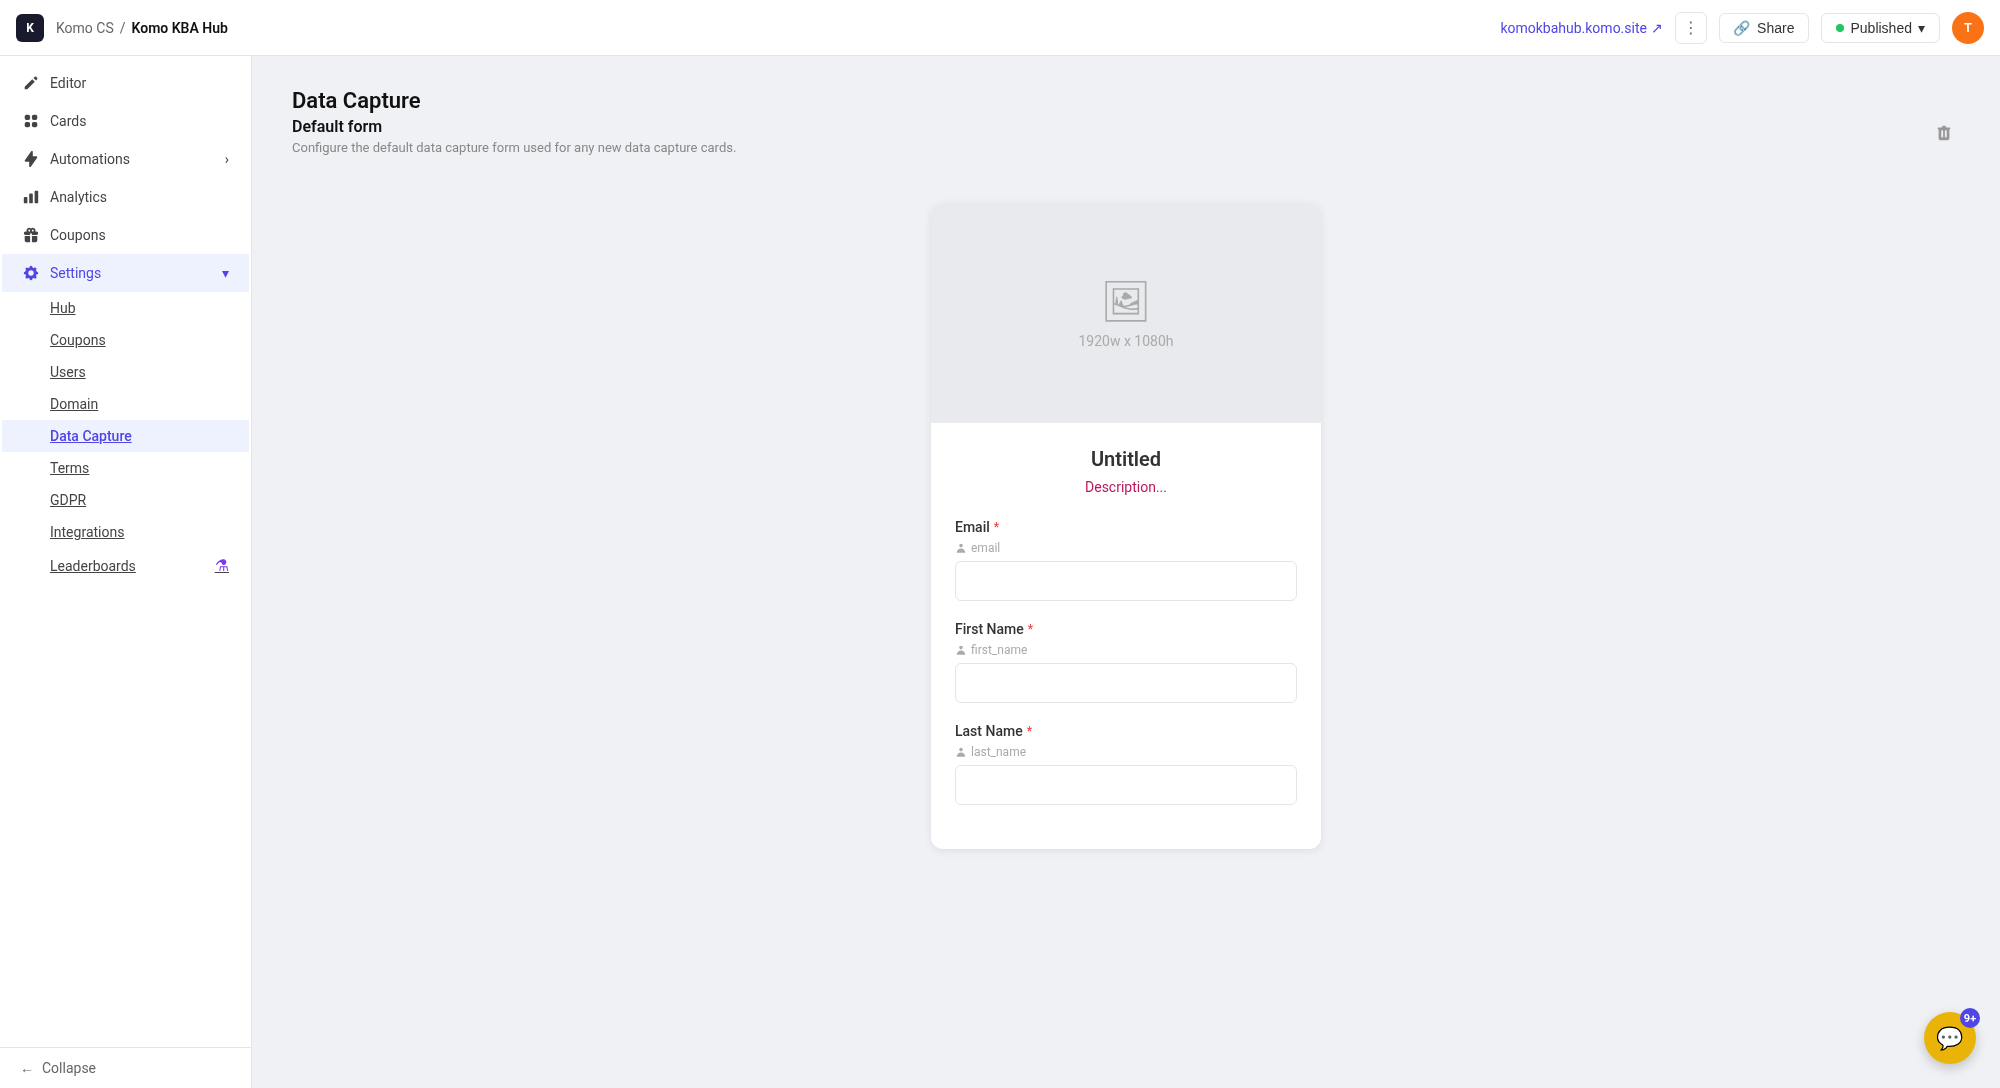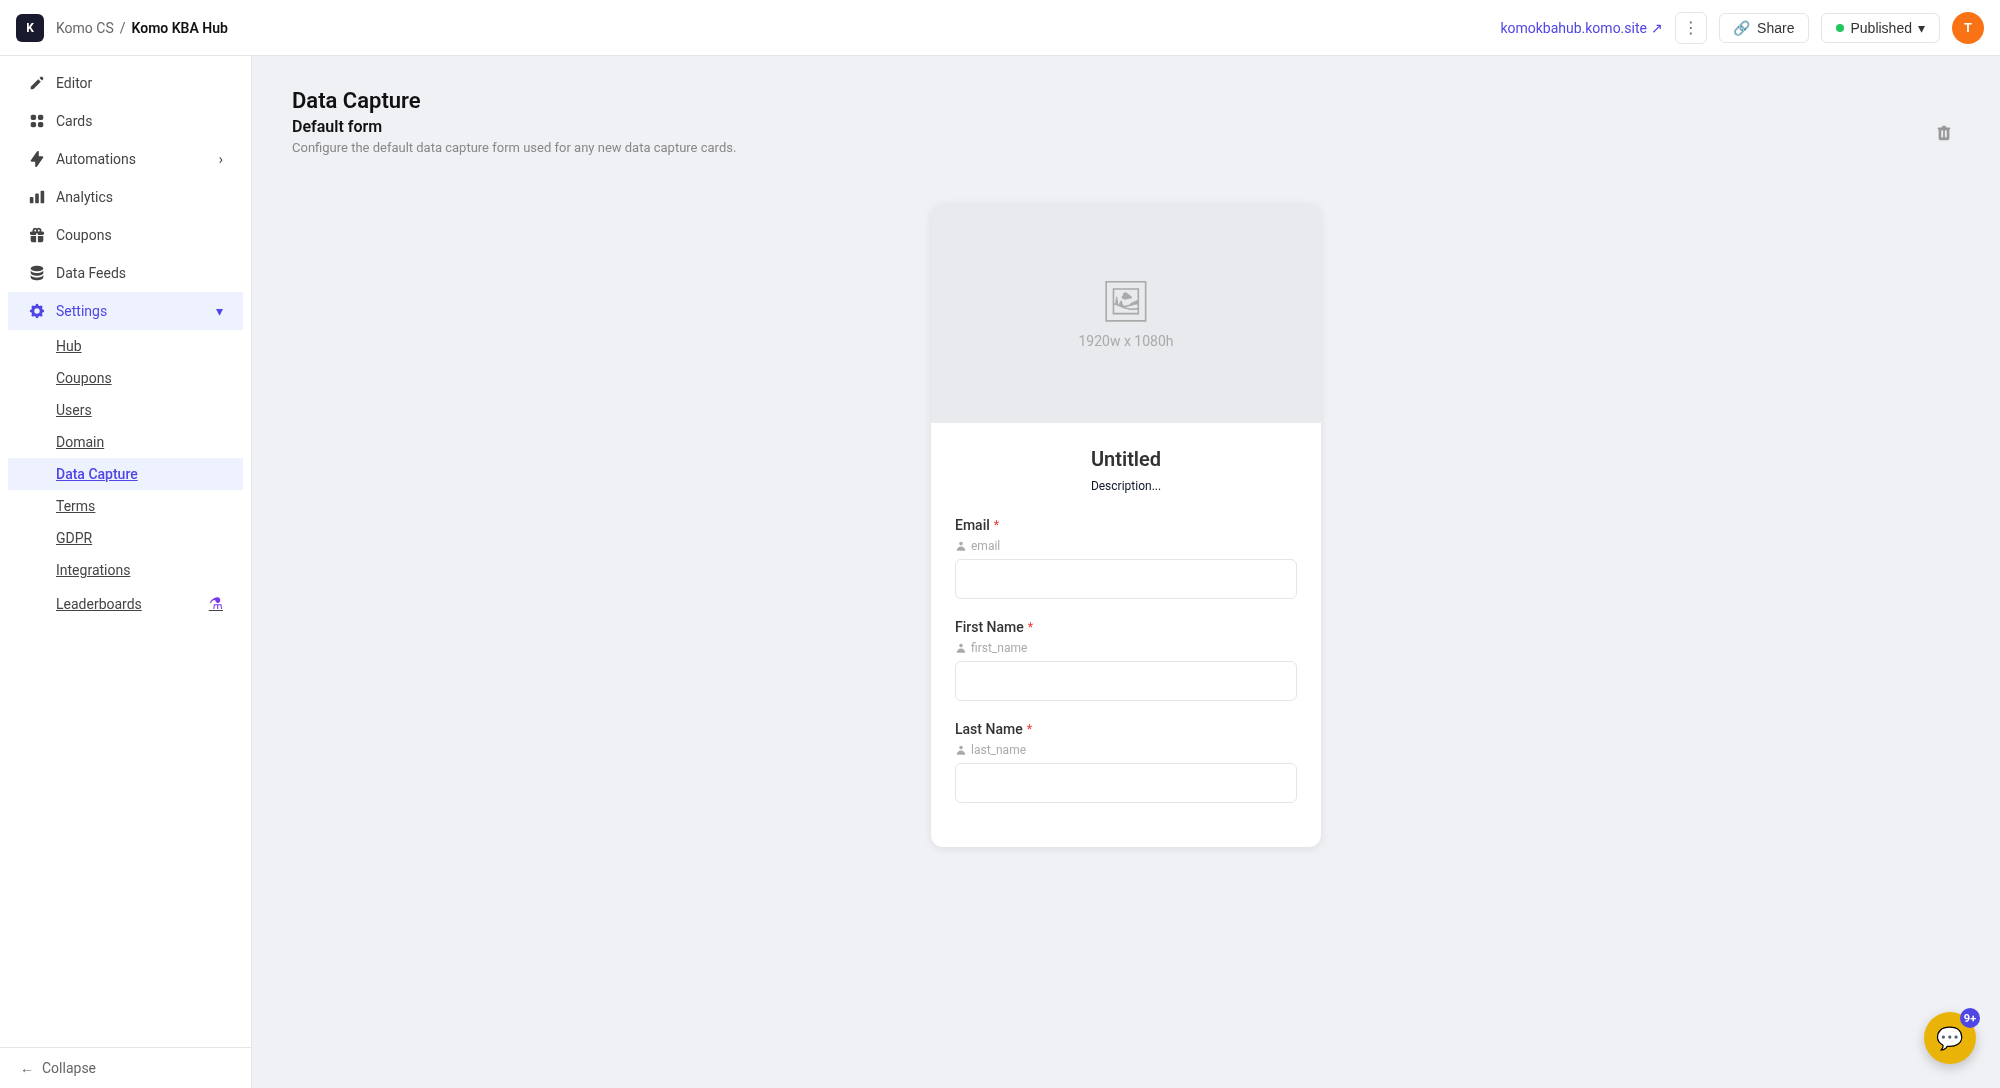--- a/index.html
+++ b/index.html
@@ -34,21 +34,21 @@
     }
 
     
     .layout { display: flex; flex: 1; overflow: hidden; }
 
     
     .sidebar {
       width: 252px; background: #fff; border-right: 1px solid #e5e5e5;
       display: flex; flex-direction: column; overflow-y: auto; flex-shrink: 0;
     }
-    .sidebar-nav { padding: 8px 8px; flex: 1; }
+    .sidebar-nav { padding: 8px 2px; flex: 1; }
     .sidebar-item {
       display: flex; align-items: center; gap: 10px; padding: 10px 20px;
       font-size: 14px; color: #444; cursor: pointer; border-radius: 0;
       transition: background 0.15s;
     }
     .sidebar-item.active { background: #eef2ff; color: #4f46e5; }
     .sidebar-item .icon { width: 18px; height: 18px; flex-shrink: 0; color: inherit; }
     .sidebar-submenu { margin-left: 0; }
     .sidebar-subitem {
       display: flex; align-items: center; padding: 8px 20px 8px 48px;
@@ -75,21 +75,21 @@
       width: 390px; margin: 0 auto; box-shadow: 0 2px 8px rgba(0,0,0,0.08);
     }
     .form-preview-image {
       background: #e8eaed; height: 220px; display: flex; flex-direction: column;
       align-items: center; justify-content: center; gap: 8px; color: #aaa;
     }
     .form-preview-image .img-icon { font-size: 40px; }
     .form-preview-image .img-size { font-size: 14px; color: #aaa; }
     .form-preview-body { padding: 24px; }
     .form-preview-title { text-align: center; font-size: 20px; font-weight: 600; color: #333; margin-bottom: 8px; }
-    .form-preview-desc { text-align: center; font-size: 12px; color: #0f172a; margin-bottom: 24px; }
+    .form-preview-desc { text-align: center; font-size: 14px; color: #be185d; margin-bottom: 24px; }
 
     .form-field { margin-bottom: 20px; }
     .form-field-label { font-size: 14px; font-weight: 500; color: #333; margin-bottom: 6px; display: flex; align-items: center; gap: 4px; }
     .required-star { color: #ef4444; font-size: 12px; }
     .form-field-hint { display: flex; align-items: center; gap: 4px; font-size: 12px; color: #aaa; margin-bottom: 6px; }
     .form-field-input {
       width: 100%; height: 40px; border: 1px solid #e5e5e5; border-radius: 6px;
       padding: 0 12px; font-size: 14px; outline: none;
     }
 
@@ -182,28 +182,20 @@
       </div>
 
       <div class="sidebar-item">
         <svg class="icon" viewBox="0 0 20 20" fill="currentColor">
           <path fill-rule="evenodd" d="M5 5a3 3 0 015-2.236A3 3 0 0114.83 6H16a2 2 0 110 4h-5V9a1 1 0 10-2 0v1H4a2 2 0 110-4h1.17C5.06 5.687 5 5.35 5 5zm4 1V5a1 1 0 10-1 1h1zm3 0a1 1 0 10-1-1v1h1z" clip-rule="evenodd"></path>
           <path d="M9 11H3v5a2 2 0 002 2h4v-7zM11 18h4a2 2 0 002-2v-5h-6v7z"></path>
         </svg>
         <span>Coupons</span>
       </div>
 
-      <div class="sidebar-item">
-        <svg class="icon" viewBox="0 0 20 20" fill="currentColor">
-          <path d="M3 12v3c0 1.657 3.134 3 7 3s7-1.343 7-3v-3c0 1.657-3.134 3-7 3s-7-1.343-7-3z"></path>
-          <path d="M3 7v3c0 1.657 3.134 3 7 3s7-1.343 7-3V7c0 1.657-3.134 3-7 3S3 8.657 3 7z"></path>
-          <path d="M17 5c0 1.657-3.134 3-7 3S3 6.657 3 5s3.134-3 7-3 7 1.343 7 3z"></path>
-        </svg>
-        <span>Data Feeds</span>
-      </div>
 
       <div class="sidebar-item active">
         <svg class="icon" viewBox="0 0 20 20" fill="currentColor">
           <path fill-rule="evenodd" d="M11.49 3.17c-.38-1.56-2.6-1.56-2.98 0a1.532 1.532 0 01-2.286.948c-1.372-.836-2.942.734-2.106 2.106.54.886.061 2.042-.947 2.287-1.561.379-1.561 2.6 0 2.978a1.532 1.532 0 01.947 2.287c-.836 1.372.734 2.942 2.106 2.106a1.532 1.532 0 012.287.947c.379 1.561 2.6 1.561 2.978 0a1.533 1.533 0 012.287-.947c1.372.836 2.942-.734 2.106-2.106a1.533 1.533 0 01.947-2.287c1.561-.379 1.561-2.6 0-2.978a1.532 1.532 0 01-.947-2.287c.836-1.372-.734-2.942-2.106-2.106a1.532 1.532 0 01-2.287-.947zM10 13a3 3 0 100-6 3 3 0 000 6z" clip-rule="evenodd"></path>
         </svg>
         <span>Settings</span>
         <span class="sidebar-chevron">▾</span>
       </div>
 
       <div class="sidebar-submenu">

